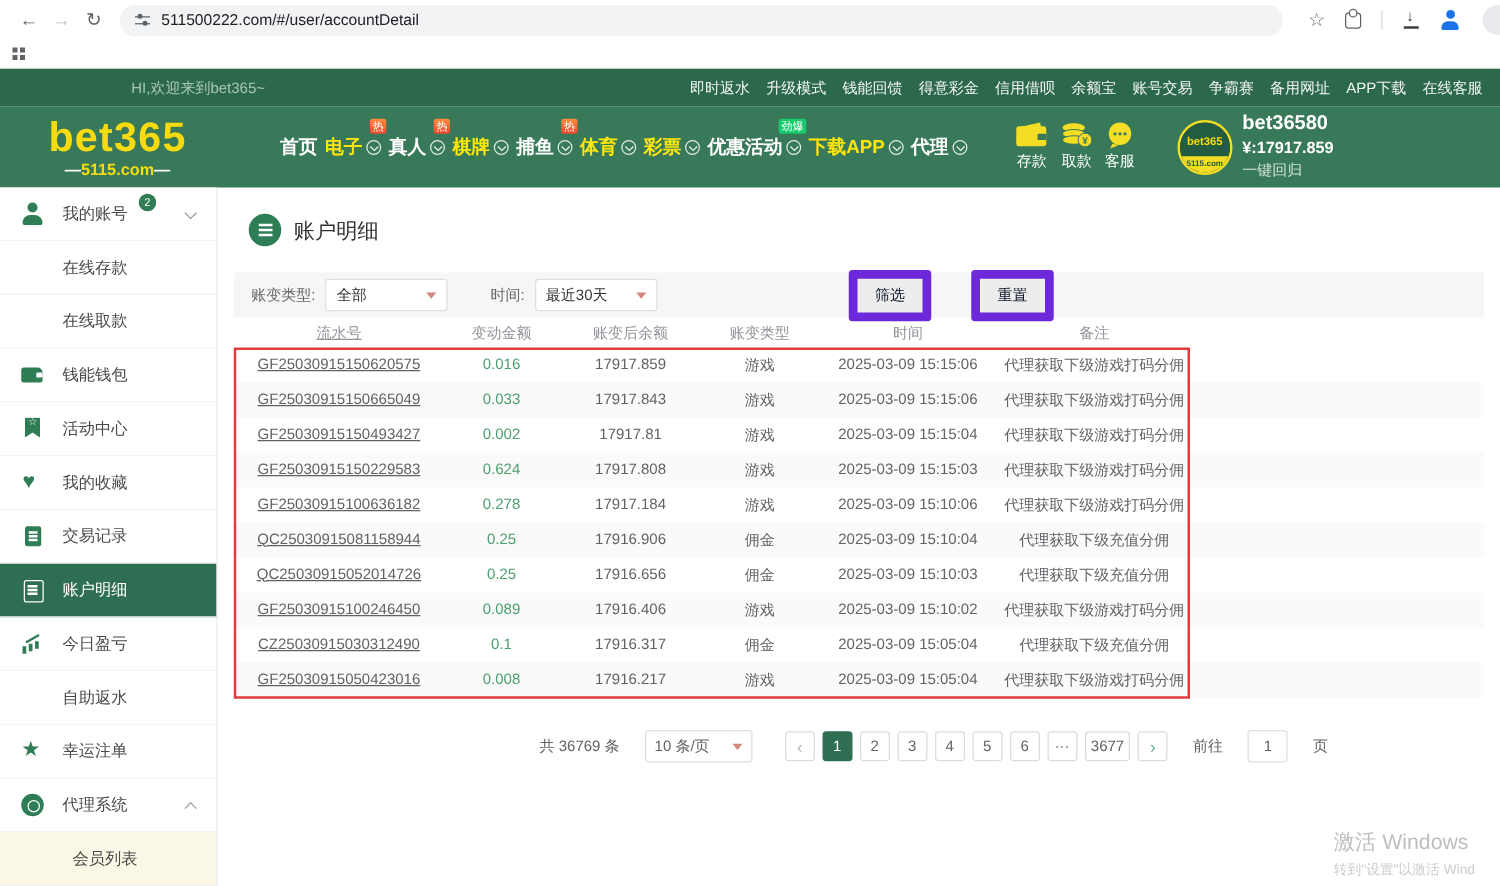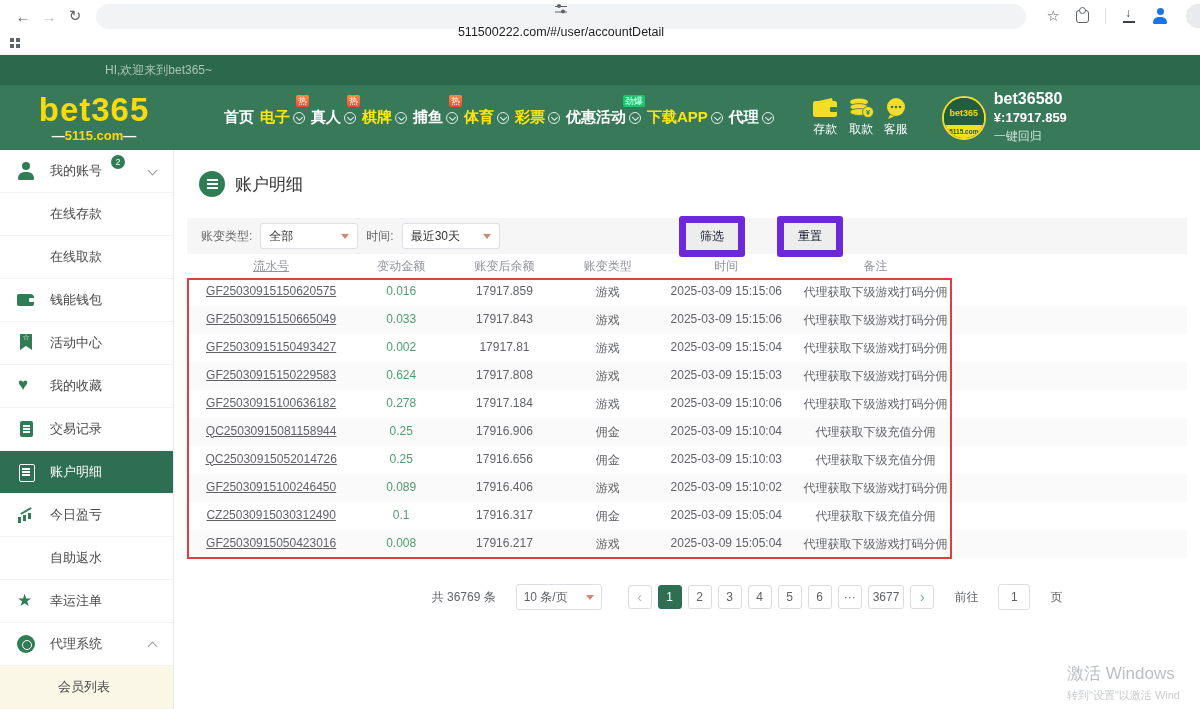--- a/index.html
+++ b/index.html
@@ -2,21 +2,21 @@
 <html><head>
 <meta charset="utf-8">
 <style>
   *{box-sizing:border-box;margin:0;padding:0;font-family:"Liberation Sans","DejaVu Sans",sans-serif;}
   html,body{width:1200px;height:709px;overflow:hidden;background:#fff;}
 
   
   .browser{height:32px;display:flex;align-items:center;background:#fff;padding-left:10px;}
   .bicon{font-size:15px;color:#5f6368;width:26px;text-align:center;cursor:pointer;}
   .bicon.dis{color:#bdc1c6;}
-  .url-pill{height:25px;width:930px;margin-left:8px;background:#f1f3f4;border-radius:13px;display:flex;align-items:center;padding:0 12px;gap:9px;flex-direction:column;}
+  .url-pill{height:25px;width:930px;margin-left:8px;background:#f1f3f4;border-radius:13px;display:flex;align-items:center;padding:0 12px;gap:9px;}
   .tune{width:12px;height:11px;position:relative;flex:0 0 12px;}
   .tune::before{content:"";position:absolute;left:0;right:0;top:2px;height:1.5px;background:#5f6368;box-shadow:0 5.5px 0 #5f6368;}
   .tune::after{content:"";position:absolute;width:4px;height:4px;border-radius:50%;background:#5f6368;top:.5px;left:2px;box-shadow:4px 5.5px 0 #5f6368;}
   .url-text{font-size:12.5px;color:#202124;}
   .bright{margin-left:auto;display:flex;align-items:center;gap:16px;margin-right:0;}
   .star{font-size:15px;color:#5f6368;}
   .puzzle{width:13px;height:13px;border:1.6px solid #5f6368;border-radius:3px;position:relative;}
   .puzzle::before{content:"";position:absolute;width:5px;height:5px;border-radius:50%;border:1.6px solid #5f6368;background:#fff;top:-4px;left:2px;}
   .vdiv{width:1px;height:16px;background:#dadce0;}
   .dl{position:relative;width:14px;height:14px;}
@@ -94,21 +94,21 @@
 
   
   .content{flex:1;position:relative;padding:0 13px;}
   .page-title{height:68px;display:flex;align-items:center;gap:10px;padding-left:12px;}
   .title-icon{width:26px;height:26px;border-radius:50%;background:#2e7d54;position:relative;}
   .title-icon::after{content:"";position:absolute;top:8px;left:8px;width:11px;height:2px;background:#fff;box-shadow:0 4px 0 #fff,0 8px 0 #fff;}
   .title-text{font-size:17px;color:#333;font-weight:500;}
   .filter-bar{height:36px;background:#f6f6f6;display:flex;align-items:center;font-size:12px;color:#666;padding:0 14px;gap:8px;}
   .sel{width:98px;height:26px;background:#fff;border:1px solid #dcdfe6;border-radius:3px;display:flex;align-items:center;justify-content:space-between;padding:0 8px;color:#333;cursor:pointer;}
   .caret{width:0;height:0;border:4px solid transparent;border-top:5px solid #d1887a;margin-top:4px;}
-  .flabel2{}
+  .flabel2{margin-left:26px;}
   .fbtns{margin-left:auto;margin-right:330px;display:flex;gap:32px;}
   .btn{background:#ededed;border:7px solid #6d28d9;border-radius:3px;padding:5px 14px;color:#0f172a;font-size:12px;cursor:pointer;}
   
   .thead{height:24px;display:flex;align-items:center;font-size:12px;color:#909399;}
   .trow{height:28px;display:flex;align-items:center;font-size:12px;color:#606266;}
   .tbody .trow:nth-of-type(even){background:#fafafa;}
   .cols{width:765px;display:flex;}
   .thead,.trow{padding:0;}
   .c{text-align:center;overflow:hidden;white-space:nowrap;}
   .c-sn{width:22%;text-decoration:underline;}.c-amt{width:12%;}.c-bal{width:15%;}.c-type{width:12%;}.c-time{width:19%;}.c-note{width:20%;}
@@ -147,20 +147,45 @@
     <span class="avatar"></span>
     <span class="edge-pill"></span>
   </div>
 </div>
 <div class="apps-row">
   <span class="grid4"></span>
 </div>
 
 <div class="welcome-bar">
   <span class="welcome">HI,欢迎来到bet365~</span>
+  <div class="toplinks">
+
+      <span class="tlink">即时返水</span>
+
+      <span class="tlink">升级模式</span>
+
+      <span class="tlink">钱能回馈</span>
+
+      <span class="tlink">得意彩金</span>
+
+      <span class="tlink">信用借呗</span>
+
+      <span class="tlink">余额宝</span>
+
+      <span class="tlink">账号交易</span>
+
+      <span class="tlink">争霸赛</span>
+
+      <span class="tlink">备用网址</span>
+
+      <span class="tlink">APP下载</span>
+
+      <span class="tlink">在线客服</span>
+
+  </div>
 </div>
 
 <div class="main-header">
   <div class="logo">
     <div class="logo-text">bet365</div>
     <div class="logo-sub"><span>—</span><span class="dom">5115.com</span><span>—</span></div>
   </div>
   <div class="nav">
 
       <span class="nav-item">

